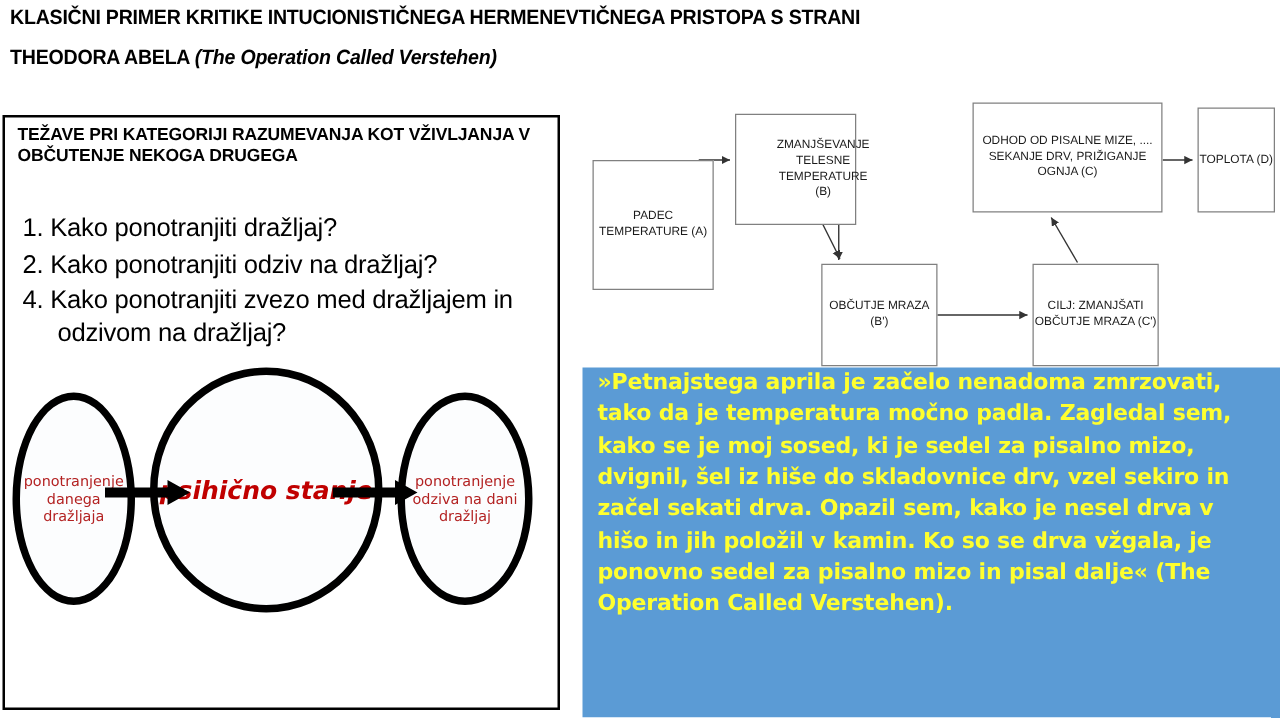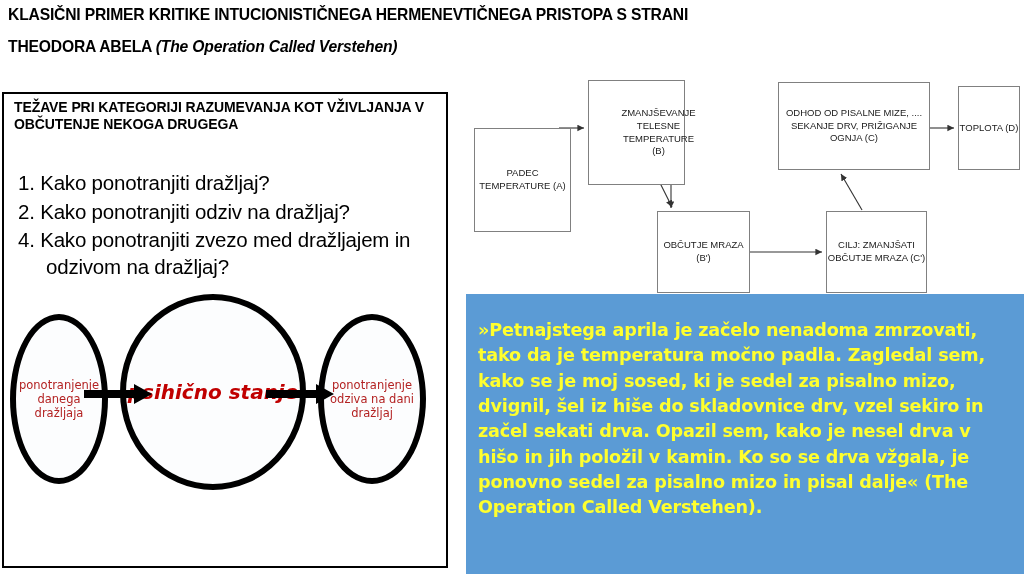--- a/index.html
+++ b/index.html
@@ -147,21 +147,21 @@
     display: flex;
     align-items: center;
     justify-content: center;
     text-align: center;
     font-size: 9.5px;
     line-height: 1.32;
     color: #1a1a1a;
     font-family: "Liberation Sans", sans-serif;
   }
   #fc-box-a { left: 16px;   top: 6px;   width: 97px;  height: 104px; margin-top: 42px; }
-  #fc-box-b { left: 130px; top: 0;   width: 97px;  height: 105px; padding-left: 44px; }
+  #fc-box-b { left: 130px; top: 11px;   width: 97px;  height: 89px; padding-left: 44px; }
   #fc-box-c { left: 320px; top: 2px;   width: 152px; height: 88px; }
   #fc-box-d { left: 500px; top: 6px;   width: 62px;  height: 84px; }
   #fc-box-bp{ left: 166px; top: 131px; width: 93px;  height: 82px; margin-left: 33px; }
   #fc-box-cp{ left: 368px; top: 131px; width: 101px;  height: 82px; }
 
   #flowchart-lines {
     position: absolute;
     left: 0; top: 0;
     width: 566px; height: 215px;
     pointer-events: none;
@@ -169,21 +169,21 @@
 
   
   #quote-panel {
     position: absolute;
     left: 466px;
     top: 294px;
     width: 558px;
     height: 280px;
     background: #5B9BD5;
     box-sizing: border-box;
-    padding: 24px 12px 0 12px;
+    padding: 0 12px 0 12px;
   }
   #quote-text {
     color: #FFFF2E;
     font-weight: bold;
     font-size: 17.6px;
     line-height: 1.44;
     letter-spacing: -0.15px;
     font-family: "DejaVu Sans", sans-serif;
     margin: 0;
   }

